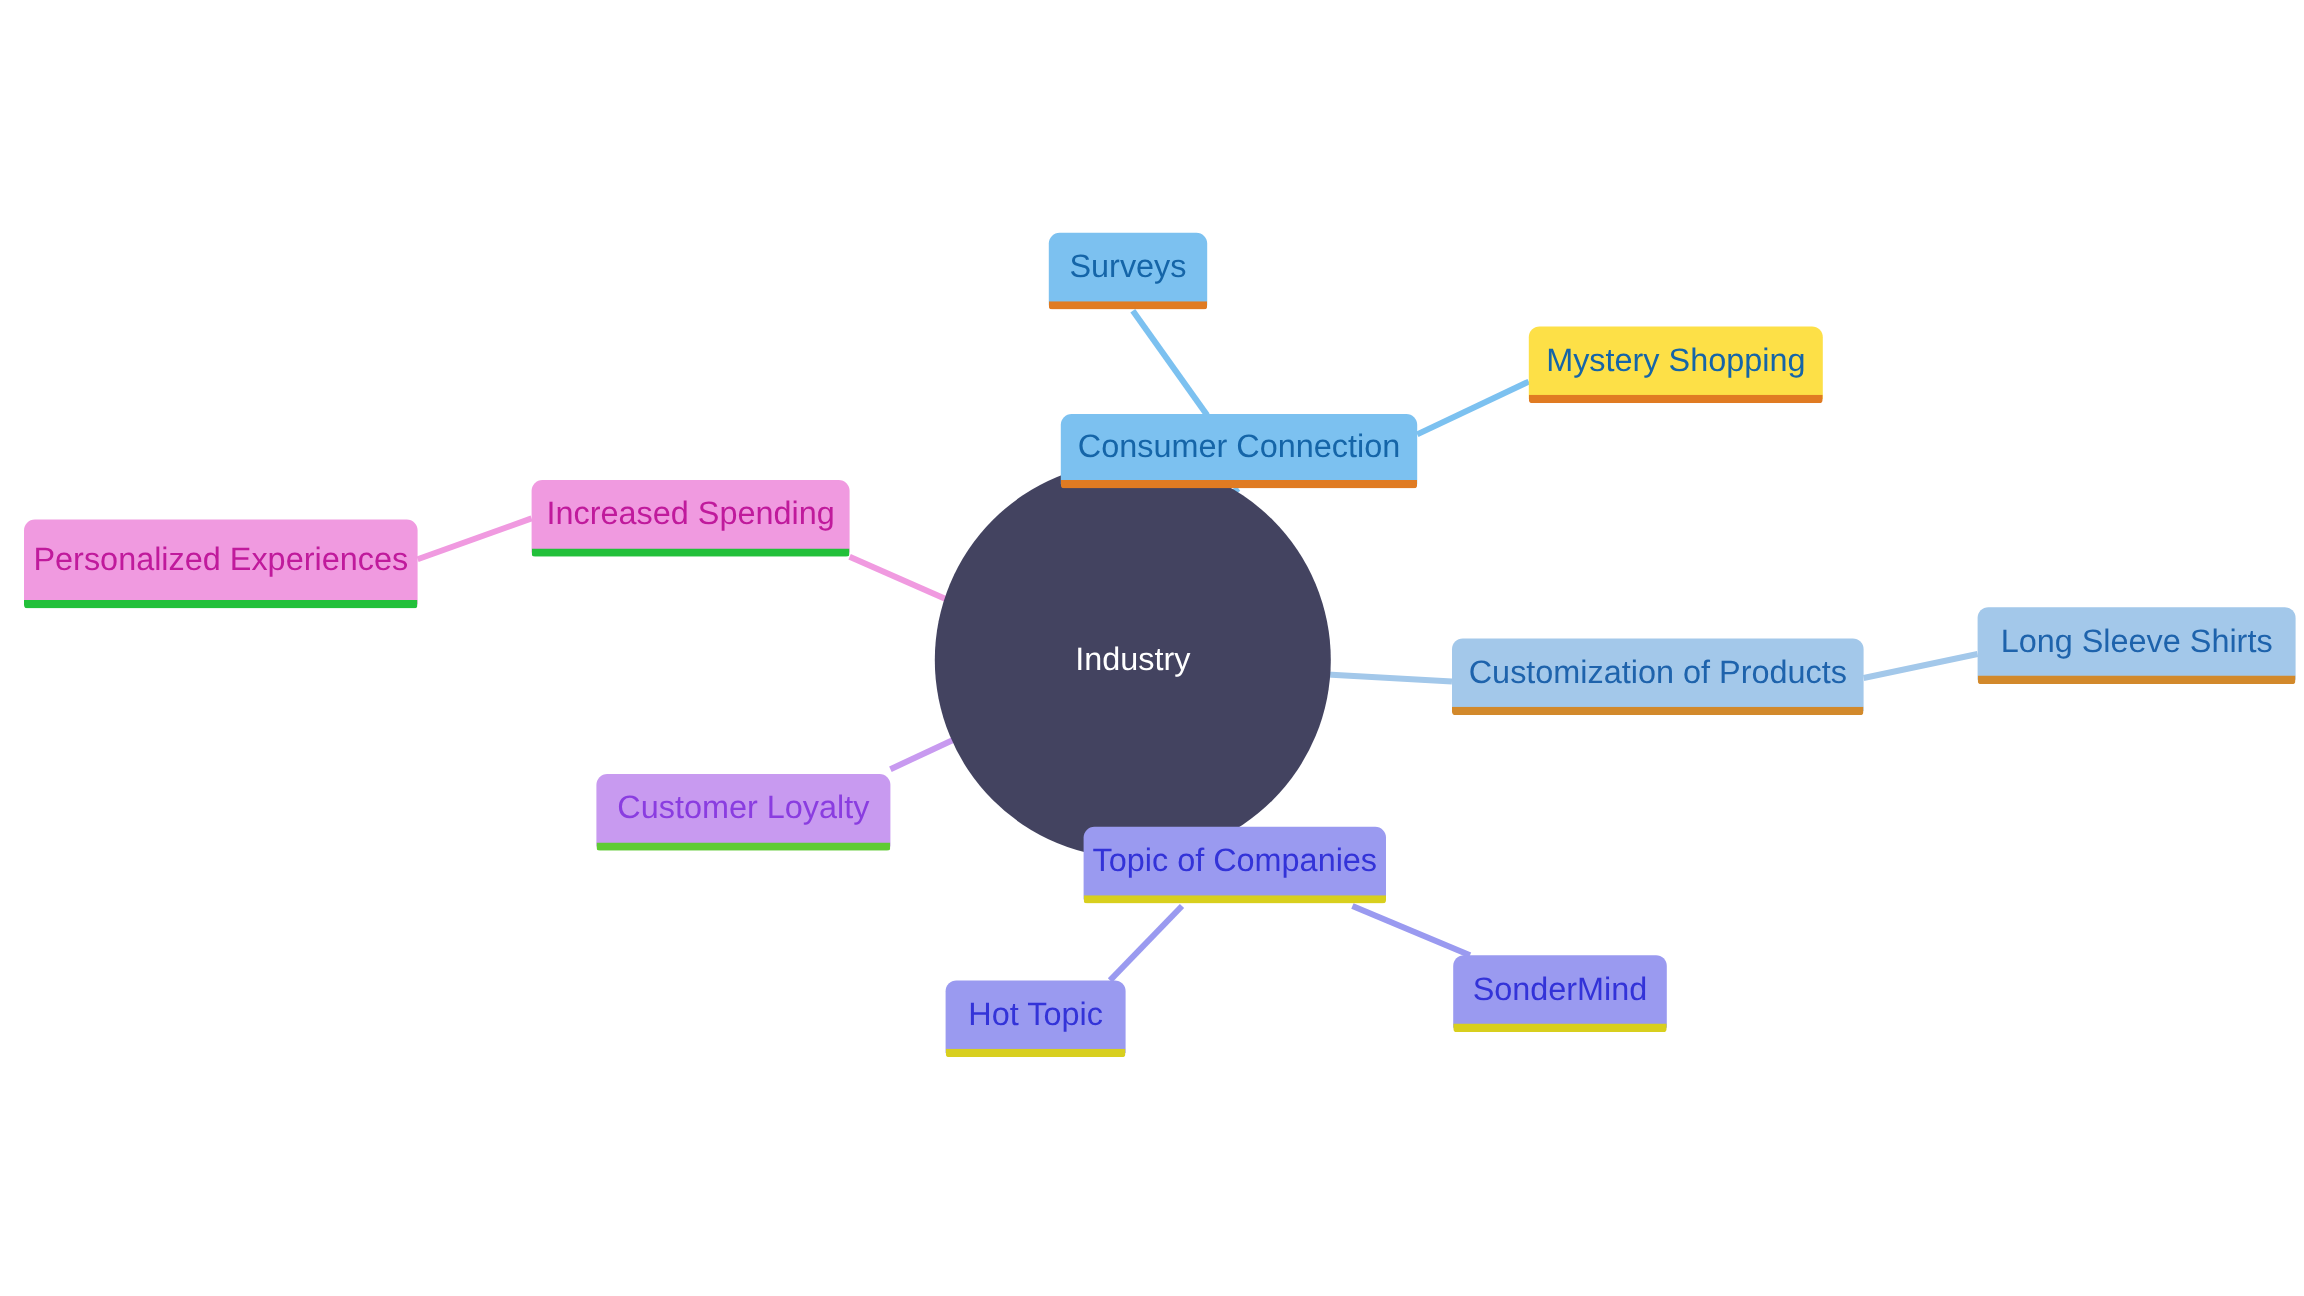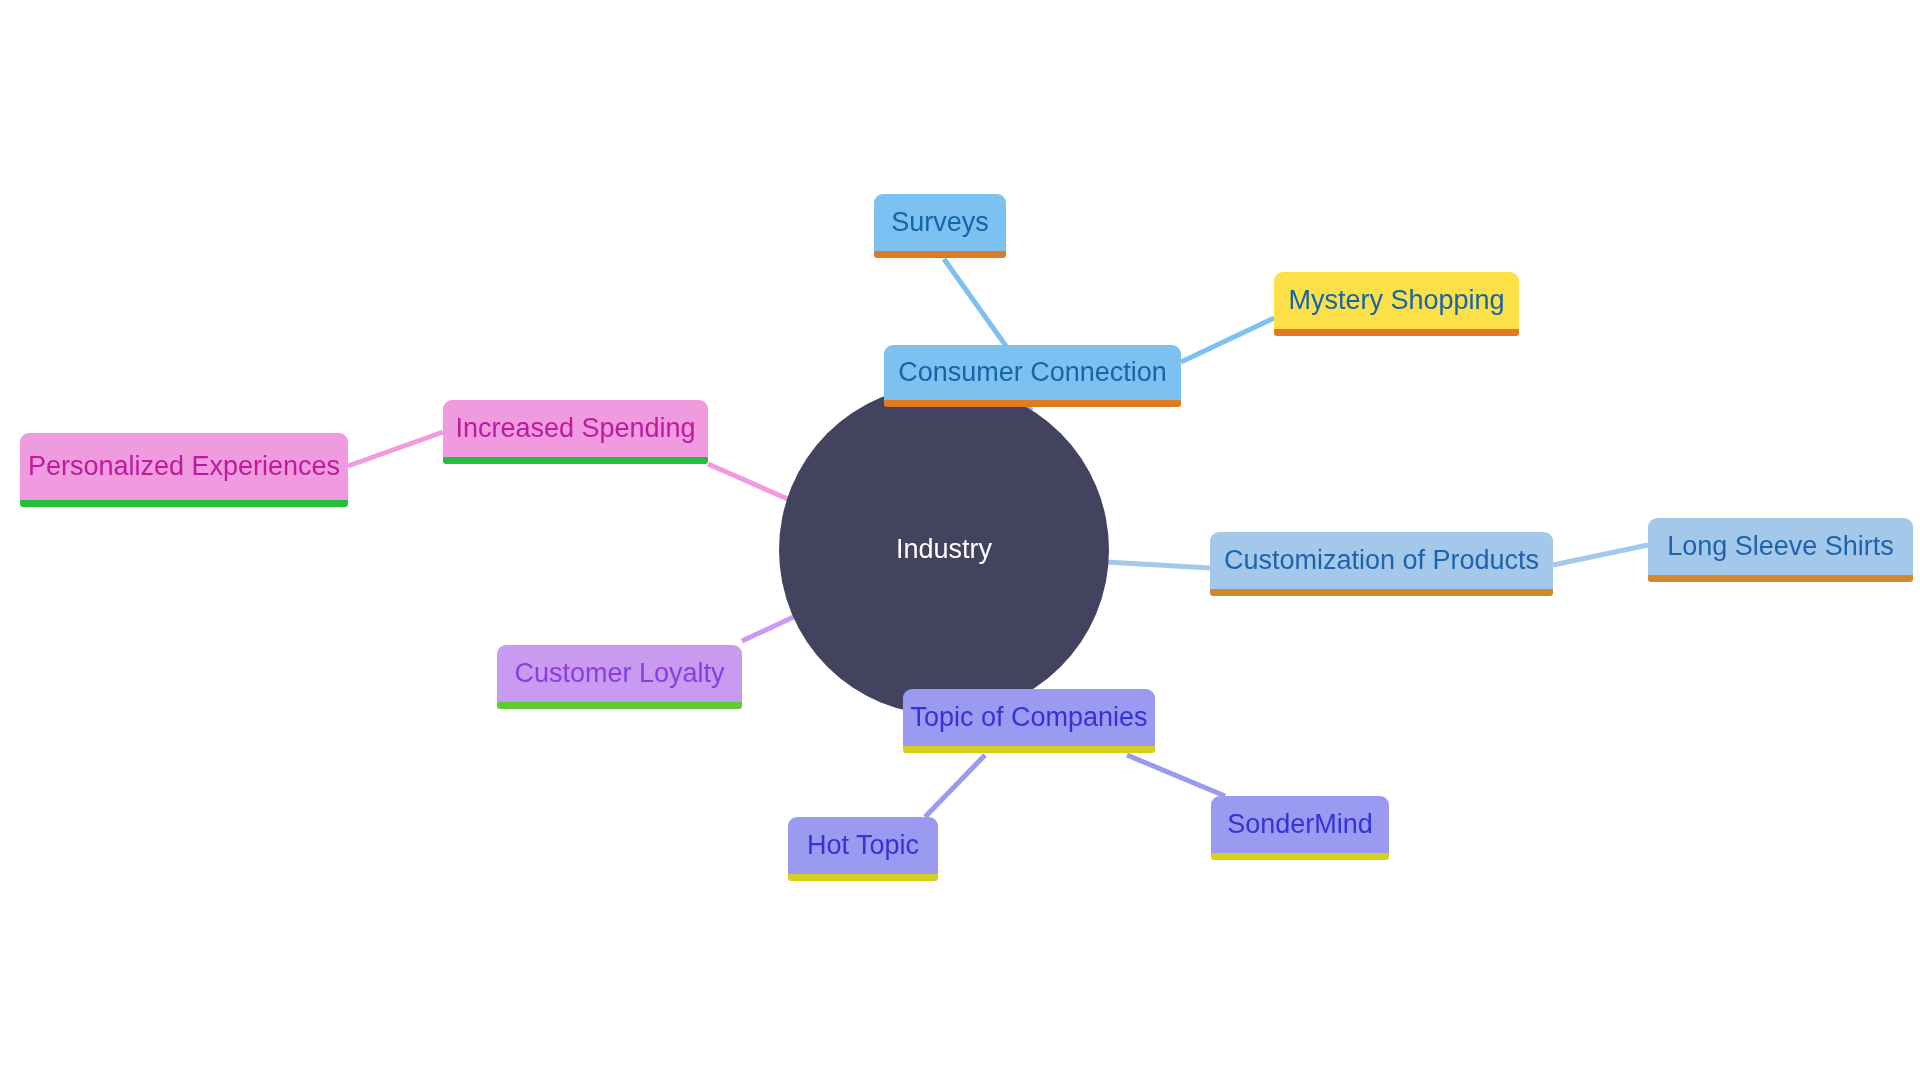--- a/index.html
+++ b/index.html
@@ -87,21 +87,21 @@
       </div>
       <div class="node node-box" style="left: 874px; top: 194px; width: 132px; height: 64px; background: rgb(124, 193, 240); border-bottom-color: rgb(224, 123, 34); color: rgb(21, 101, 168);">
         <span>Surveys</span>
       </div>
       <div class="node node-box" style="left: 1274px; top: 272px; width: 245px; height: 64px; background: #fde047; border-bottom-color: rgb(224, 123, 34); color: rgb(21, 101, 168);">
         <span>Mystery Shopping</span>
       </div>
       <div class="node node-box" style="left: 1210px; top: 532px; width: 343px; height: 64px; background: rgb(163, 200, 234); border-bottom-color: rgb(210, 137, 43); color: rgb(30, 99, 172);">
         <span>Customization of Products</span>
       </div>
-      <div class="node node-box" style="left: 1648px; top: 506px; width: 265px; height: 64px; background: rgb(163, 200, 234); border-bottom-color: rgb(210, 137, 43); color: rgb(30, 99, 172); margin-top: 12px;">
+      <div class="node node-box" style="left: 1648px; top: 506px; width: 265px; height: 64px; background: rgb(163, 200, 234); border-bottom-color: rgb(210, 137, 43); color: rgb(30, 99, 172);">
         <span>Long Sleeve Shirts</span>
       </div>
       <div class="node node-box" style="left: 443px; top: 400px; width: 265px; height: 64px; background: rgb(240, 154, 224); border-bottom-color: rgb(34, 192, 58); color: rgb(192, 26, 156);">
         <span>Increased Spending</span>
       </div>
       <div class="node node-box" style="left: 20px; top: 433px; width: 328px; height: 74px; background: rgb(240, 154, 224); border-bottom-color: rgb(34, 192, 58); color: rgb(192, 26, 156);">
         <span>Personalized Experiences</span>
       </div>
       <div class="node node-box" style="left: 497px; top: 631px; width: 245px; height: 64px; background: rgb(200, 154, 240); border-bottom-color: rgb(95, 203, 51); color: rgb(138, 61, 224); margin-top: 14px;">
         <span>Customer Loyalty</span>

